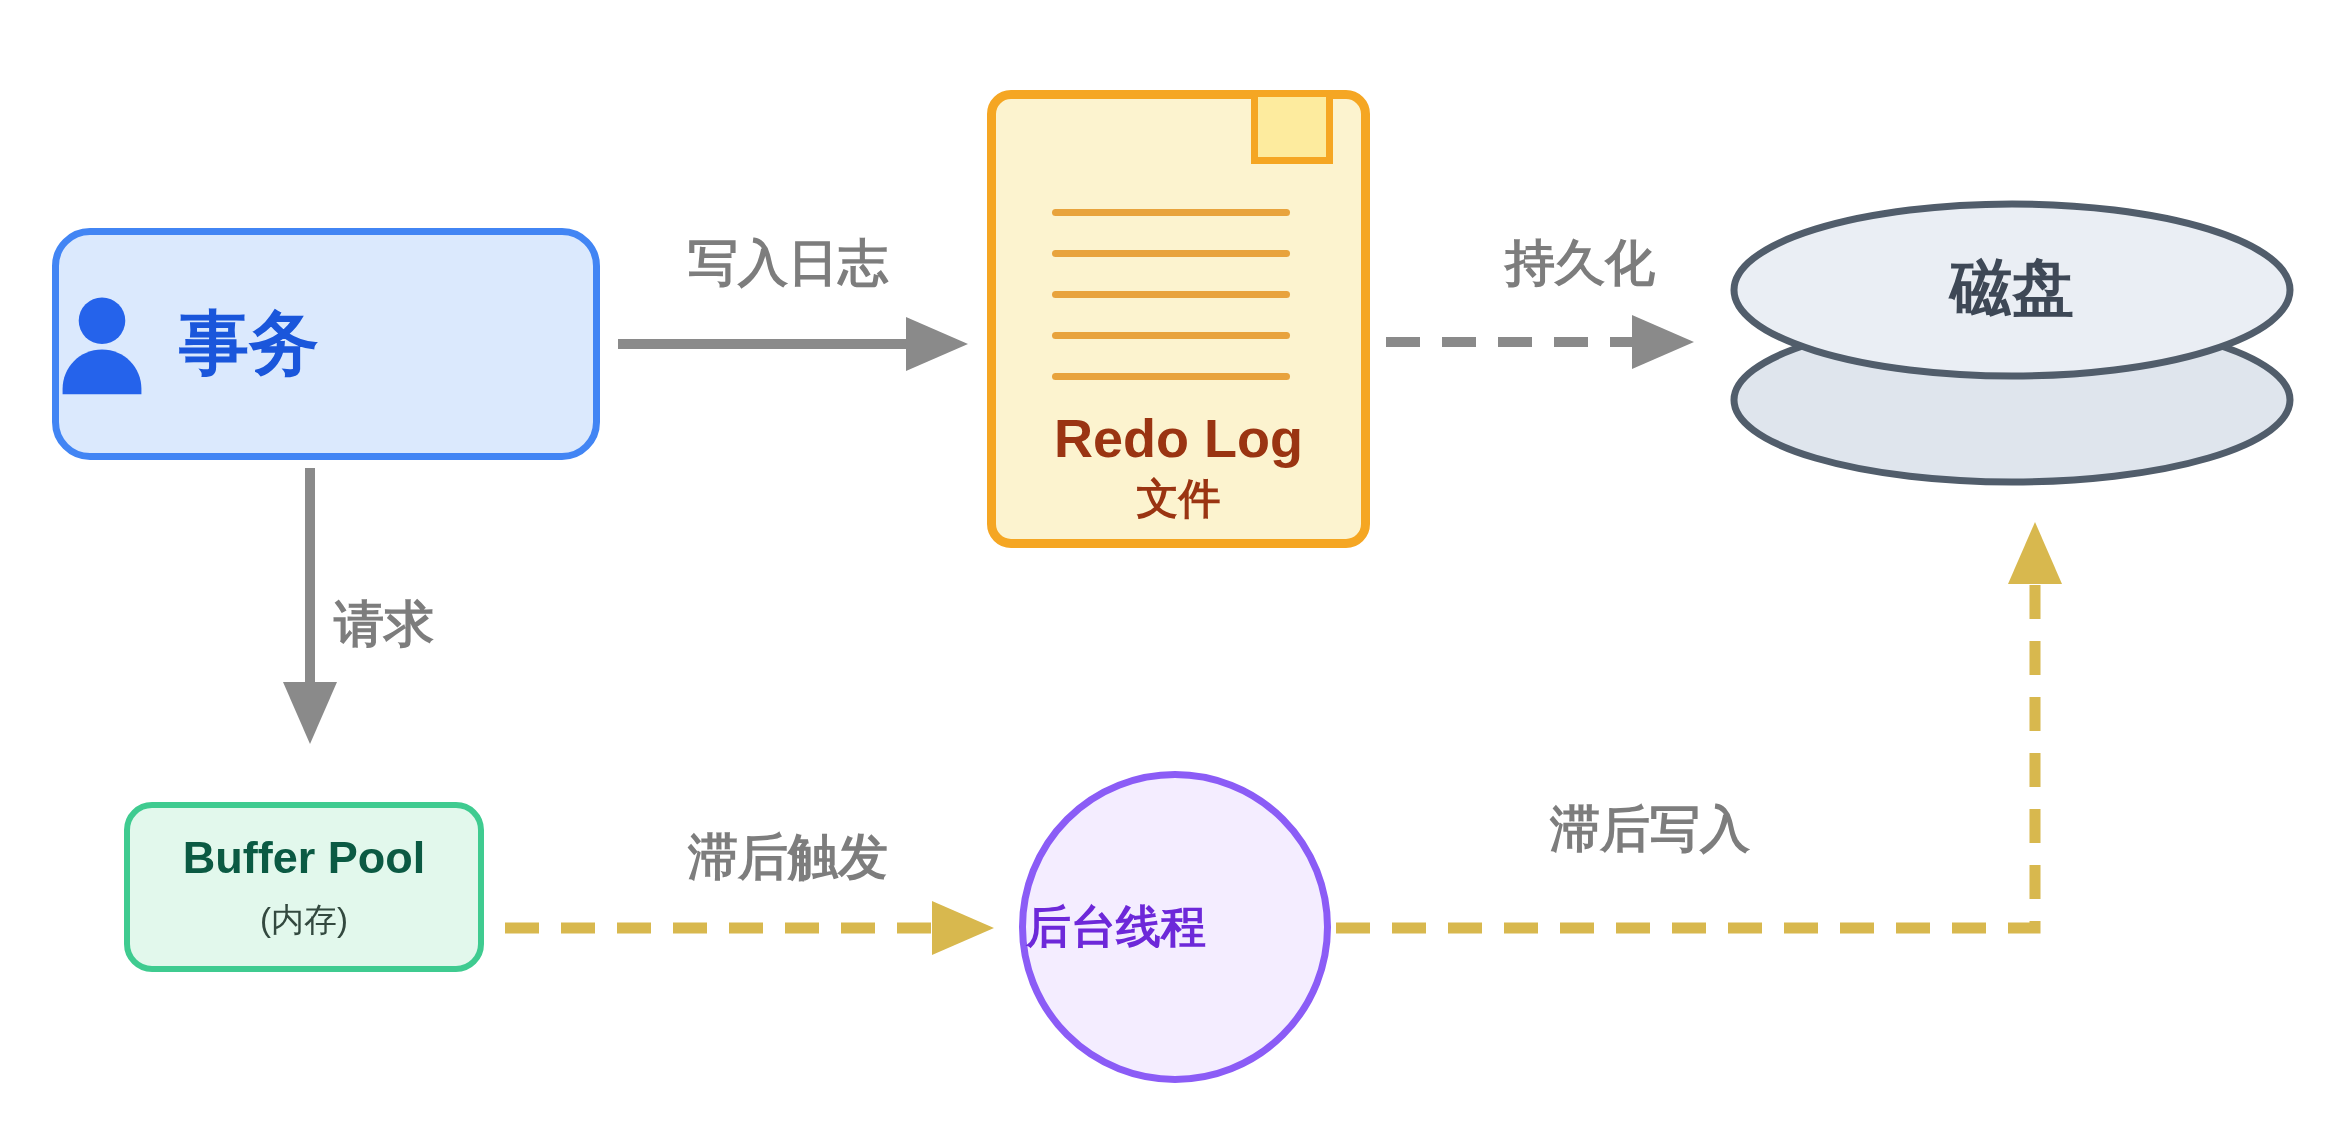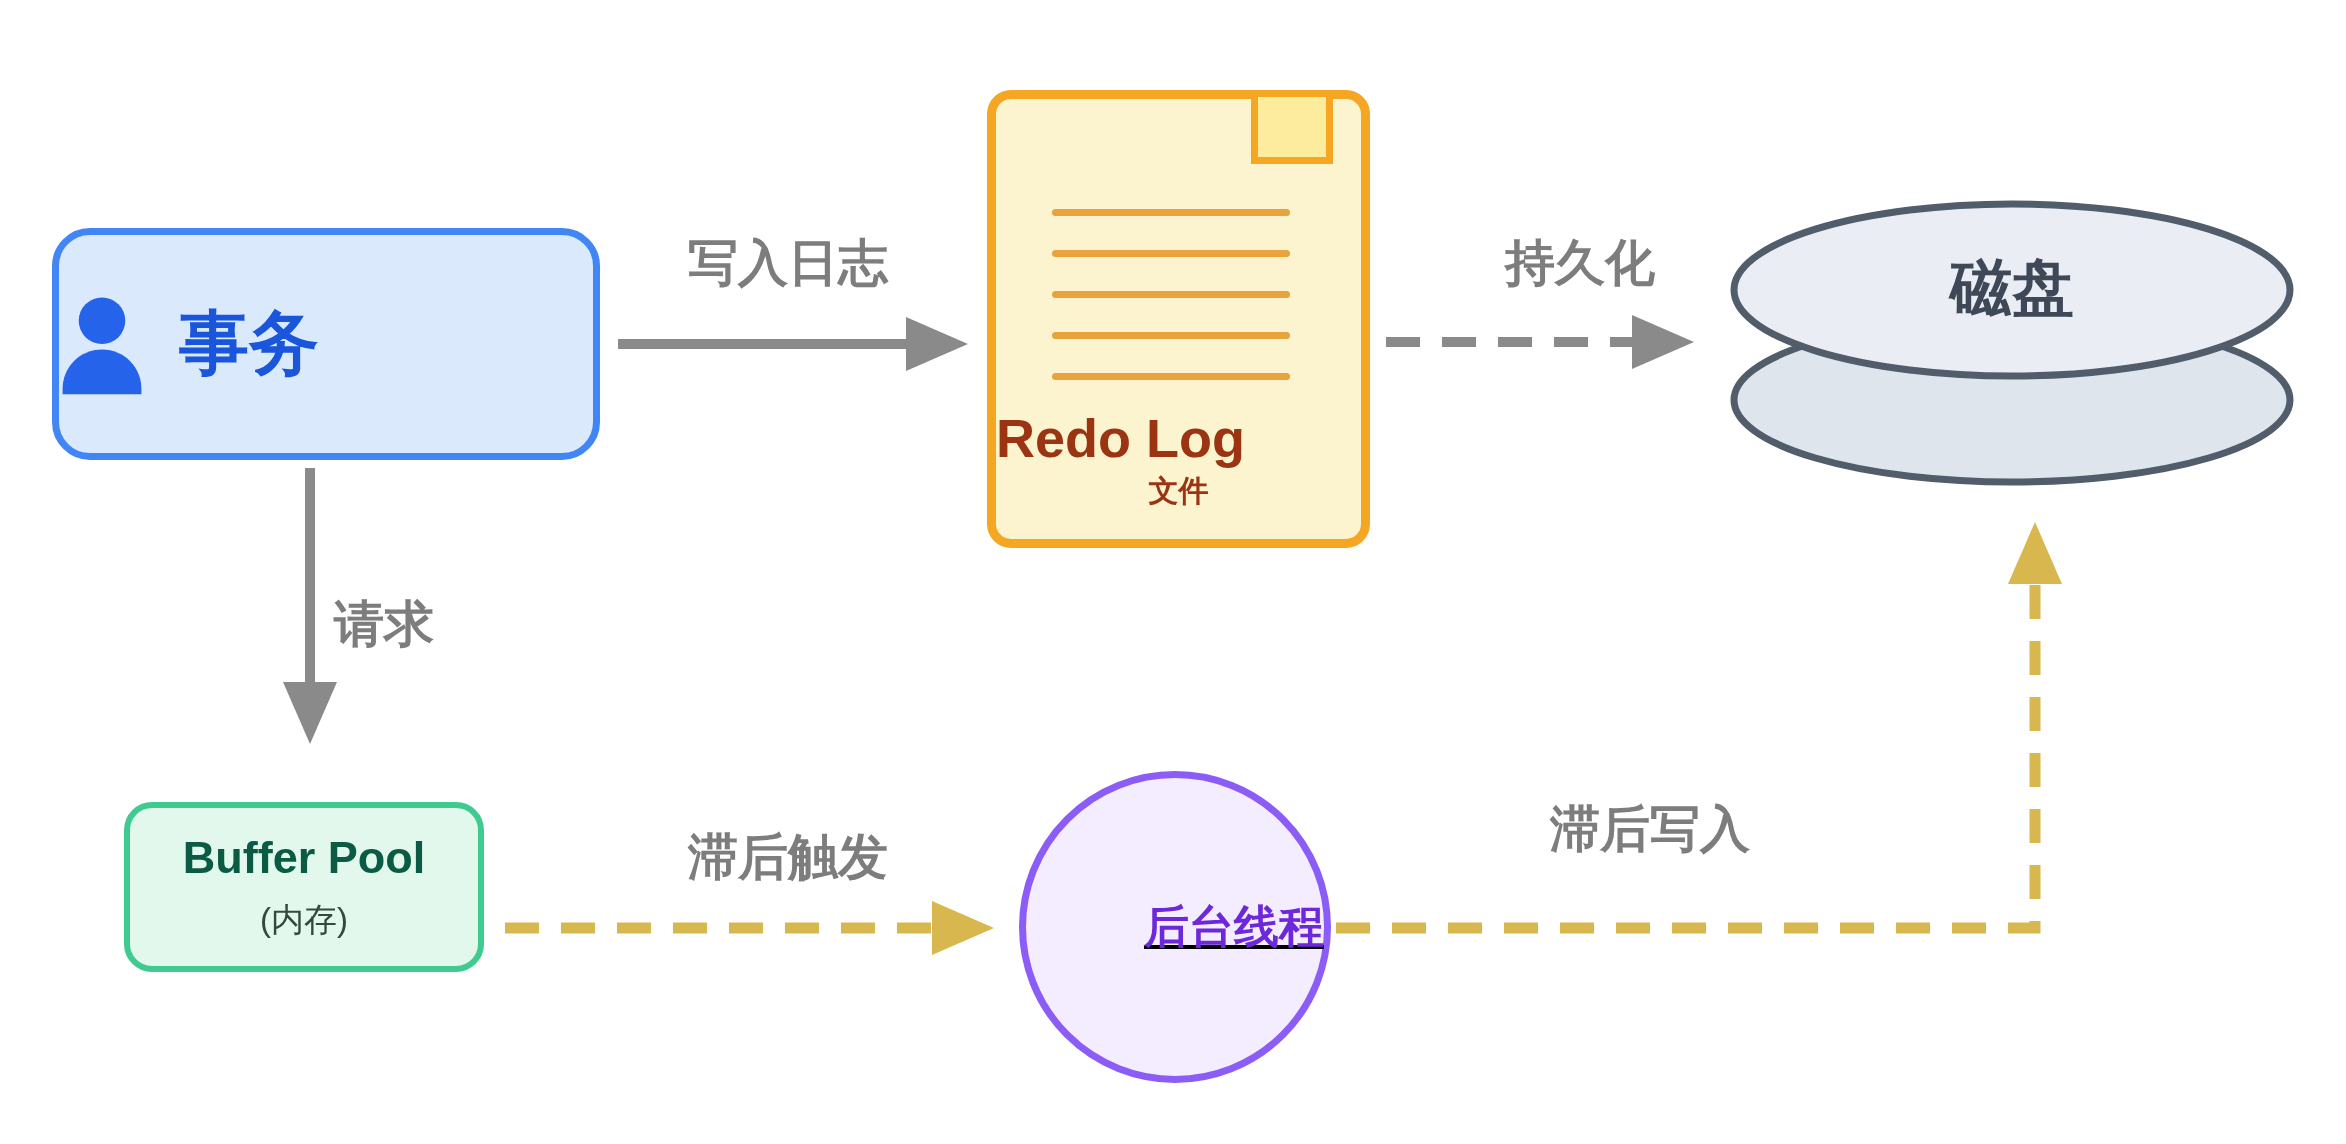--- a/index.html
+++ b/index.html
@@ -38,26 +38,26 @@
     left:987px; top:90px; width:383px; height:458px;
     background:var(--doc-fill); border:9px solid var(--doc-border); border-radius:24px;
   }
   .doc .corner{
     position:absolute; top:-9px; right:28px; width:82px; height:74px; box-sizing:border-box;
     background:var(--doc-corner); border:7px solid var(--doc-border);
   }
   .doc .lines{position:absolute; left:56px; top:110px; display:flex; flex-direction:column; gap:34px;}
   .doc .lines .ln{width:238px; height:7px; background:var(--doc-line); border-radius:4px;}
   .doc .title{
-    position:absolute; top:308px; left:0; width:100%; 
+    position:absolute; top:308px; left:0; width:100%; text-align:center;
     font-size:54px; font-weight:700; color:var(--doc-text);
   }
   .doc .subtitle{
     position:absolute; top:372px; left:0; width:100%; text-align:center;
-    font-size:30px; font-weight:600; color:var(--doc-text);
+    font-size:42px; font-weight:600; color:var(--doc-text);
   }
 
   
   .disk-label{
     left:2012px; top:288px; transform:translate(-50%,-50%);
     font-size:62px; font-weight:700; color:var(--disk-text); white-space:nowrap;
   }
 
   
   .buffer{
@@ -65,21 +65,21 @@
     background:var(--green-fill); border:6px solid var(--green-border); border-radius:28px;
     display:flex; flex-direction:column; align-items:center; justify-content:center; gap:14px;
   }
   .buffer .title{font-size:45px; font-weight:700; color:var(--green-text);}
   .buffer .subtitle{font-size:33px; font-weight:500; color:var(--green-subtext);}
 
   
   .thread{
     left:1019px; top:771px; width:312px; height:312px; border-radius:50%;
     background:var(--purple-fill); border:7px solid var(--purple-border);
-    display:flex; align-items:center; justify-content:flex-end;text-decoration:underline;
+    display:flex; align-items:center; justify-content:flex-start;
   }
   .thread .label{font-size:45px; font-weight:700; color:var(--purple-text);}
 </style>
 </head>
 <body>
 
 <div class="canvas">
 
   <svg class="layer" viewBox="0 0 2346 1144">
     <defs>

